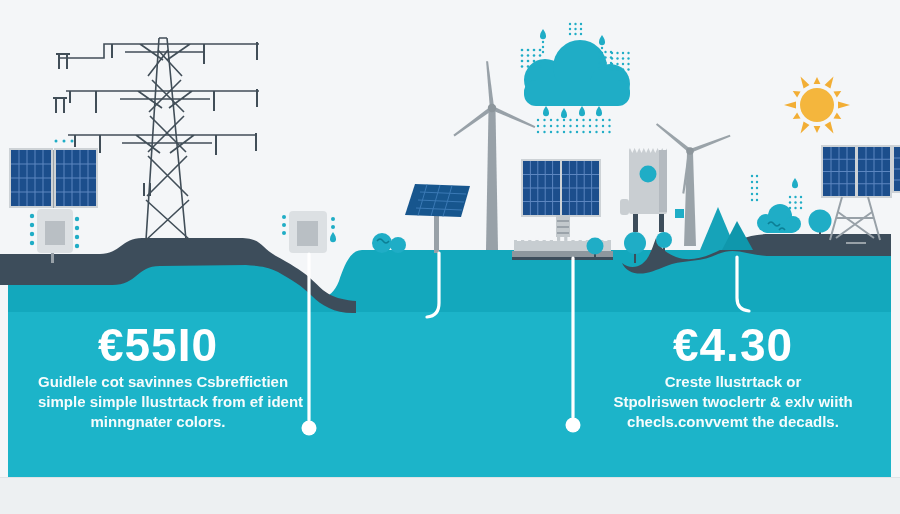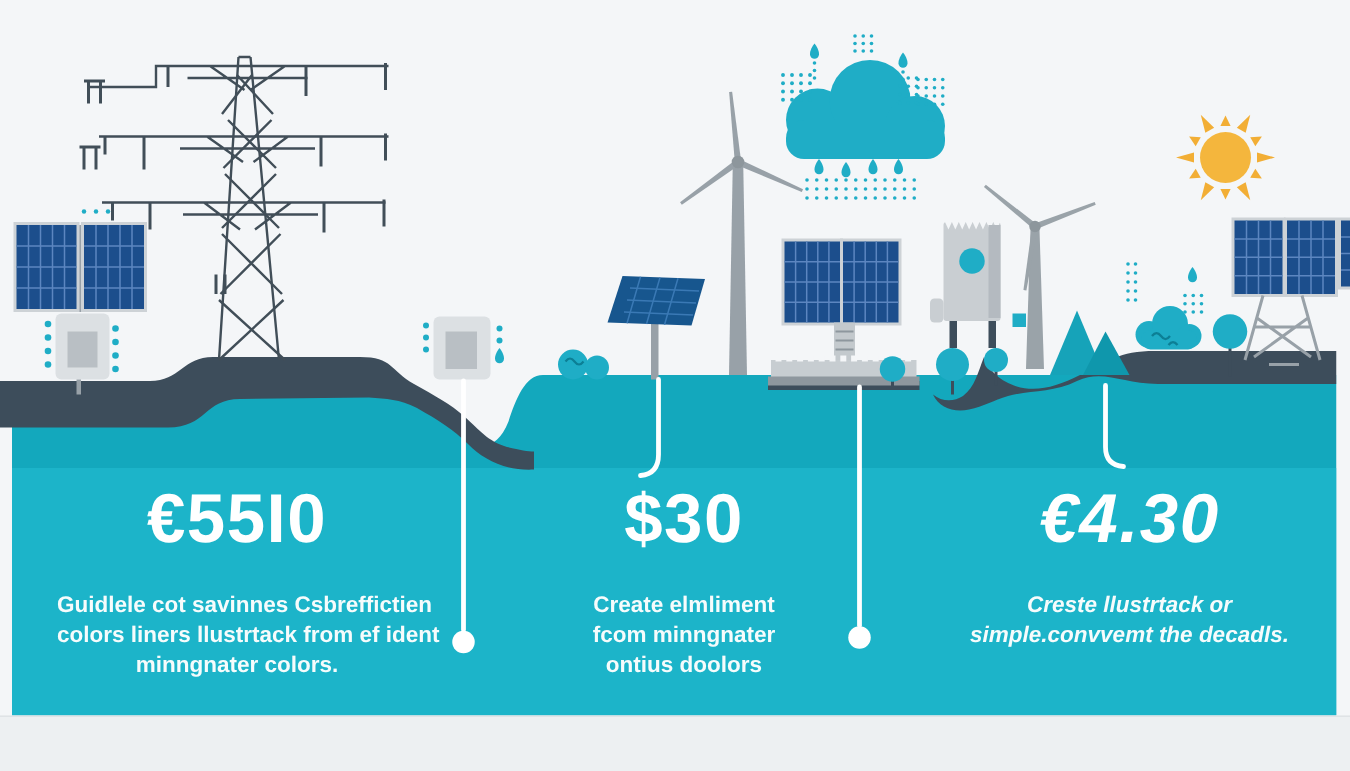--- a/index.html
+++ b/index.html
@@ -1,21 +1,21 @@
 <!DOCTYPE html>
 <html style="--sky: #f4f6f8; --teal_upper: #13a8bd; --teal_lower: #1cb4c9; --slate: #3d4d5b; --accent_teal: #1fadc6; --deep_teal: #0c7f95; --panel_blue: #1c4e8c; --panel_grid: #5c86c0; --frame_gray: #cdd2d6; --metal_gray: #98a1a8; --shade_gray: #b4bac0; --line_dark: #414e58; --sun_yellow: #f4b63d; --sun_ray: #f2ae35; --bottom_strip: #edf0f2; --white: #ffffff;"><head>
 <meta charset="utf-8">
 <style>
   html,body{margin:0;padding:0;background:#e8eaec;}
   #stage{position:relative;width:900px;height:514px;overflow:hidden;
          background:var(--sky,#f4f6f8);font-family:"Liberation Sans",sans-serif;}
   #scene{position:absolute;left:0;top:0;}
   .stat{position:absolute;text-align:center;color:#fff;}
   .stat-value{font-weight:bold;font-size:46px;letter-spacing:1px;line-height:1;}
-  .stat-caption{margin-top:26px;font-size:15px;font-weight:bold;line-height:20px;opacity:.96;}
+  .stat-caption{margin-top:4px;font-size:15px;font-weight:bold;line-height:20px;opacity:.96;}
   .cap-line{white-space:nowrap;}
 </style>
 </head>
 <body>
 
 <div id="stage">
 
 <svg id="scene" width="900" height="514" viewBox="0 0 900 514">
   <defs>
     <path id="droplet" d="M0,-5 C2.6,-1.5 3,0.6 3,2.2 a3,3 0 1,1 -6,0 C-3,0.6 -2.6,-1.5 0,-5 Z"></path>
@@ -389,35 +389,28 @@
   <rect x="0" y="288" width="8" height="226" style="fill:var(--sky)"></rect>
   <rect x="891" y="228" width="9" height="286" style="fill:var(--sky)"></rect>
   <rect x="0" y="477" width="900" height="37" style="fill:var(--bottom_strip)"></rect>
   <rect x="0" y="477" width="900" height="1" fill="#dfe3e6"></rect>
 </svg>
 
 <div class="stat" style="left:38px;top:322px;width:240px;">
   <div class="stat-value">€55I0</div>
   <div class="stat-caption">
     <div class="cap-line">Guidlele cot savinnes Csbreffictien</div>
-    <div class="cap-line">colors liners llustrtack from ef ident</div>
+    <div class="cap-line">simple simple llustrtack from ef ident</div>
     <div class="cap-line">minngnater colors.</div>
   </div>
 </div>
 
-<div class="stat" style="left:336px;top:322px;width:240px;">
-  <div class="stat-value">$30</div>
-  <div class="stat-caption">
-    <div class="cap-line">Create elmliment</div>
-    <div class="cap-line">fcom minngnater</div>
-    <div class="cap-line">ontius doolors</div>
-  </div>
-</div>
-
-<div class="stat" style="left:623px;top:322px;width:260px;font-style:italic;">
+
+<div class="stat" style="left:603px;top:322px;width:260px;">
   <div class="stat-value">€4.30</div>
   <div class="stat-caption">
     <div class="cap-line">Creste llustrtack or</div>
-    <div class="cap-line">simple.convvemt the decadls.</div>
+    <div class="cap-line">Stpolriswen twoclertr &amp; exlv wiith</div>
+    <div class="cap-line">checls.convvemt the decadls.</div>
   </div>
 </div>
 
 </div>
 
 </body></html>

